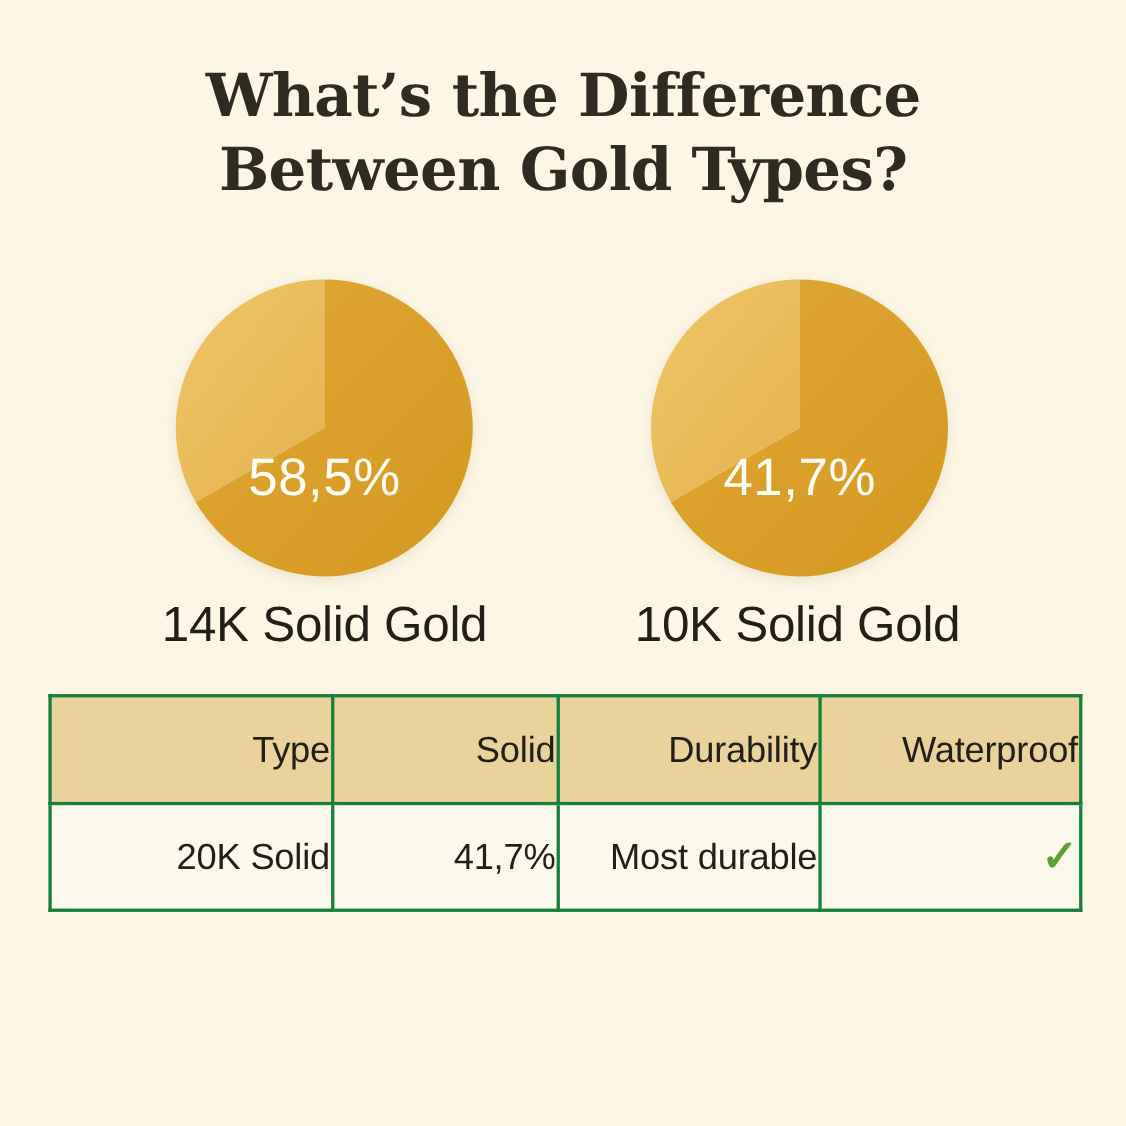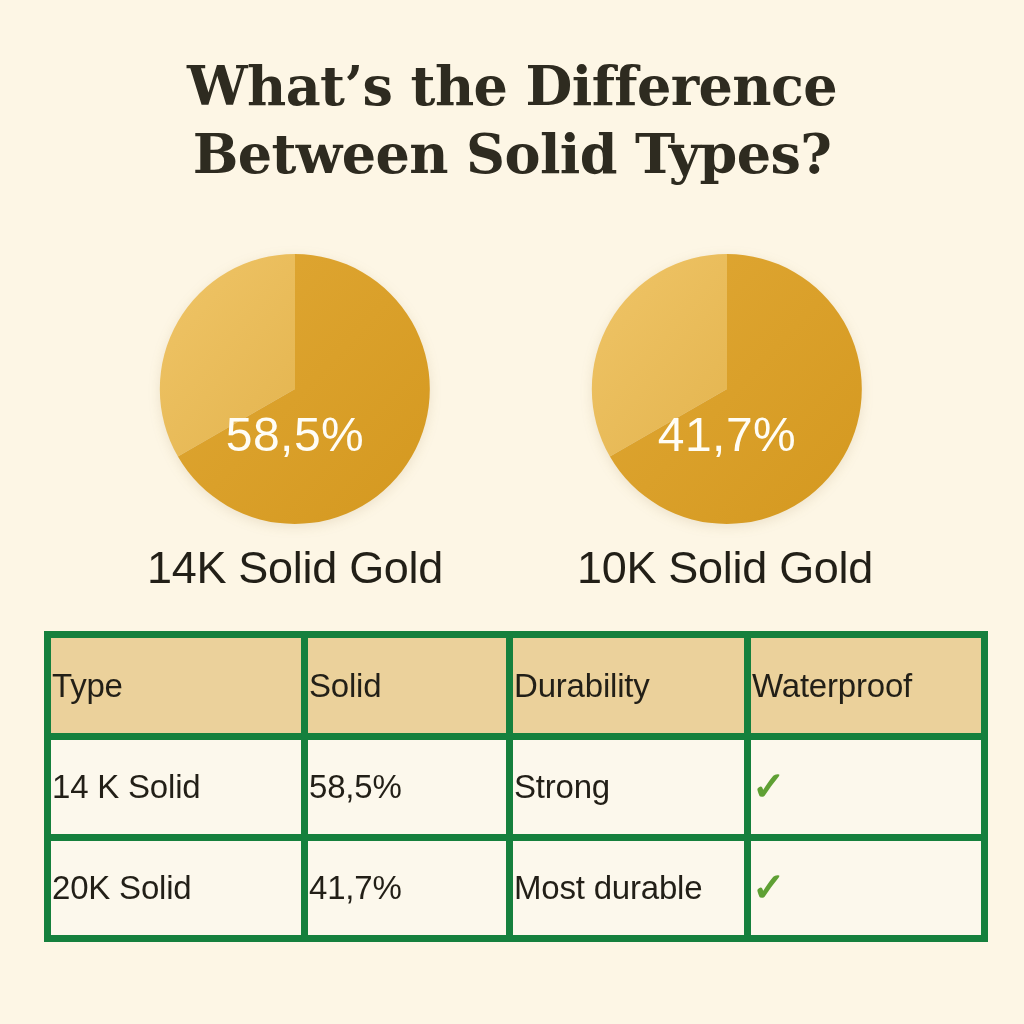--- a/index.html
+++ b/index.html
@@ -115,22 +115,22 @@
     table-layout: fixed;
     font-family: "Liberation Sans", sans-serif;
   }
   table.compare col.c-type  { width: 257px; }
   table.compare col.c-pur   { width: 205px; }
   table.compare col.c-dur   { width: 238px; }
   table.compare col.c-wat   { width: 237px; }
 
   table.compare th,
   table.compare td {
-    border: 7px solid #15803d;
-    text-align: left;
+    border: 3px solid #15803d;
+    text-align: right;
     vertical-align: middle;
     color: #221F17;
     font-weight: 400;
     margin-top: 25px;
   }
   table.compare thead th {
     background: #EBD19B;
     height: 93px;
     font-size: 33px;
     letter-spacing: -0.2px;
@@ -150,21 +150,21 @@
     color: #5FA034;
   }
 </style>
 </head>
 <body>
 
 <div id="infographic">
 
   <div class="title-block">
     <span class="title-line">What’s the Difference</span>
-    <span class="title-line">Between Solid Types?</span>
+    <span class="title-line">Between Gold Types?</span>
   </div>
 
   <div class="pies">
 
     <div class="pie-wrap left">
       <svg class="pie-svg" viewBox="0 0 272 272">
         <defs>
           <linearGradient id="gMajor14" x1="0" y1="0" x2="1" y2="1">
             <stop offset="0%" stop-color="#E0A835"></stop>
             <stop offset="100%" stop-color="#D4981F"></stop>
@@ -217,28 +217,20 @@
       <thead>
         <tr>
           <th>Type</th>
           <th>Solid</th>
           <th>Durability</th>
           <th>Waterproof</th>
         </tr>
       </thead>
       <tbody>
         <tr>
-          <td>14 K Solid</td>
-          <td>58,5%</td>
-          <td>Strong</td>
-          <td>
-            <span class="check">✓</span>
-          </td>
-        </tr>
-        <tr>
           <td>20K Solid</td>
           <td>41,7%</td>
           <td>Most durable</td>
           <td>
             <span class="check">✓</span>
           </td>
         </tr>
       </tbody>
     </table>
   </div>

